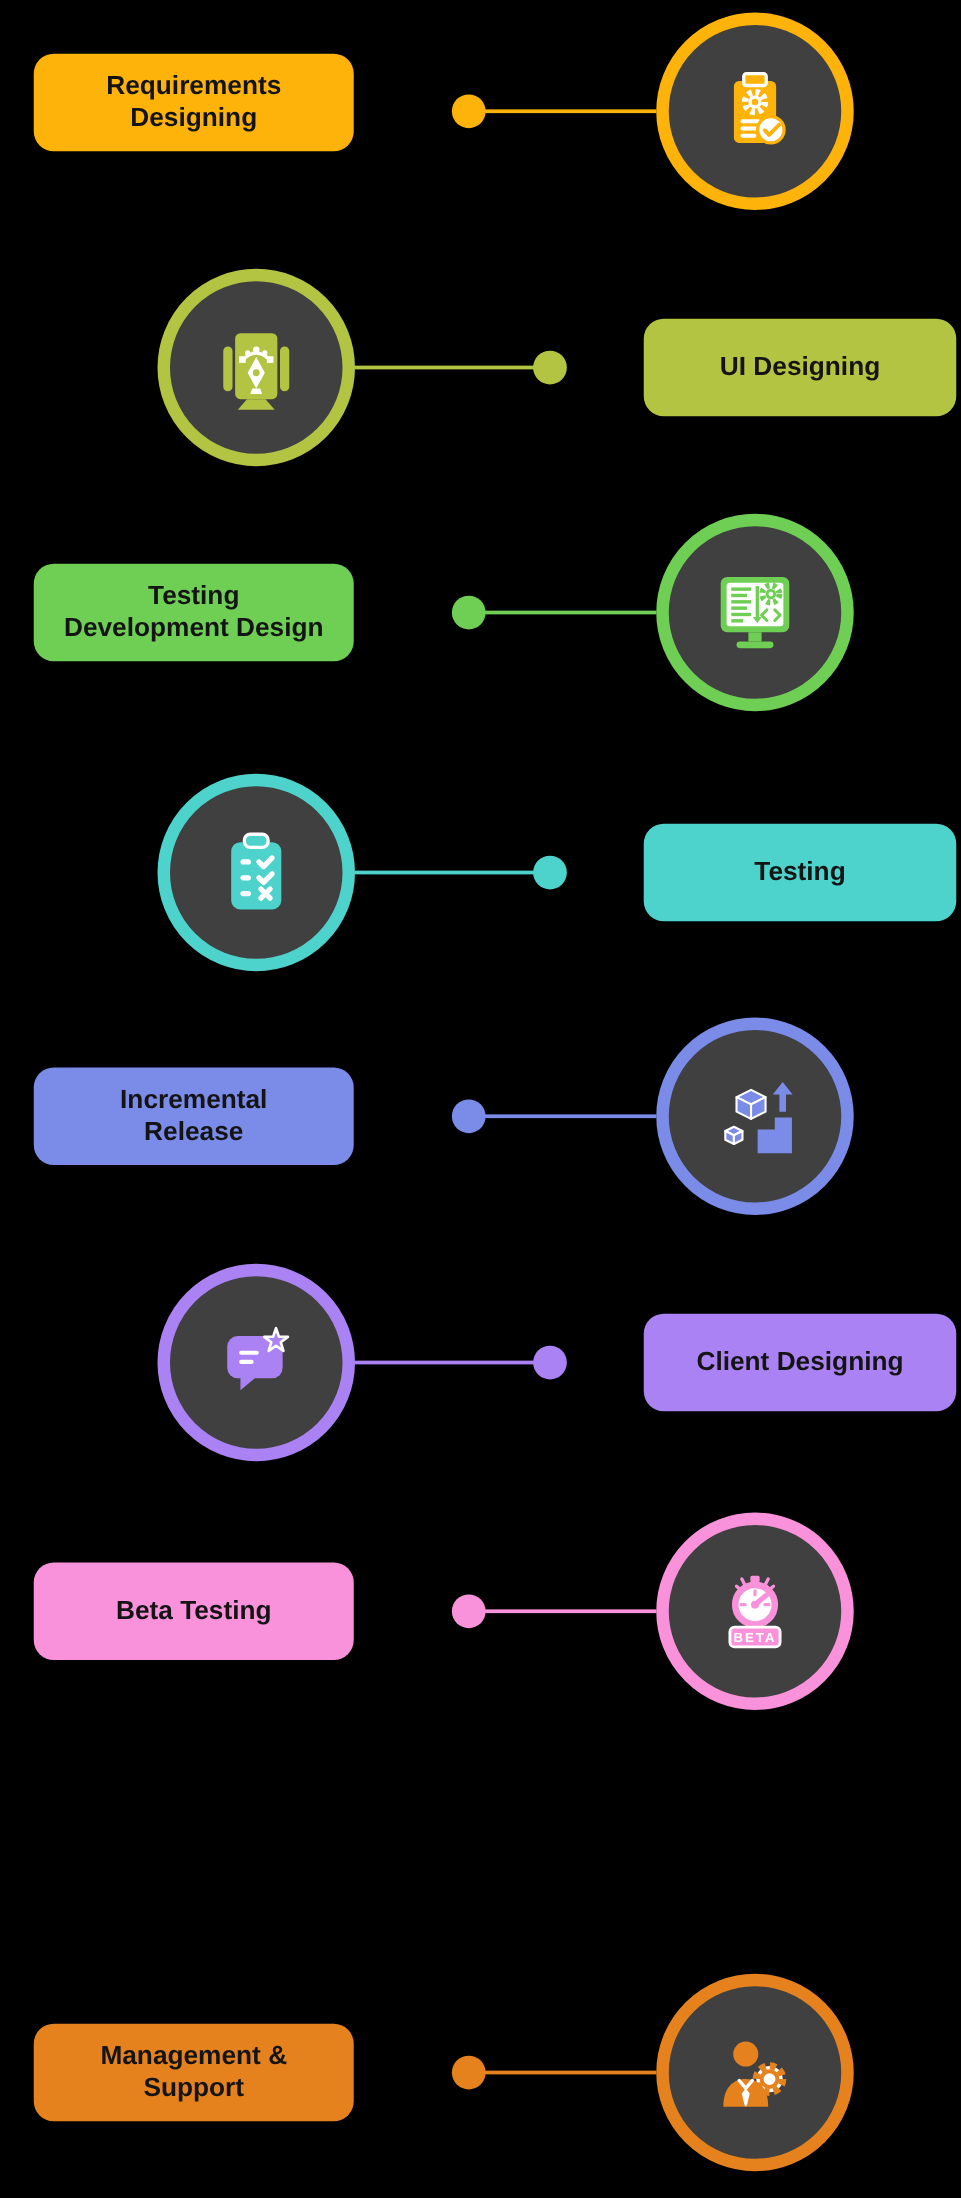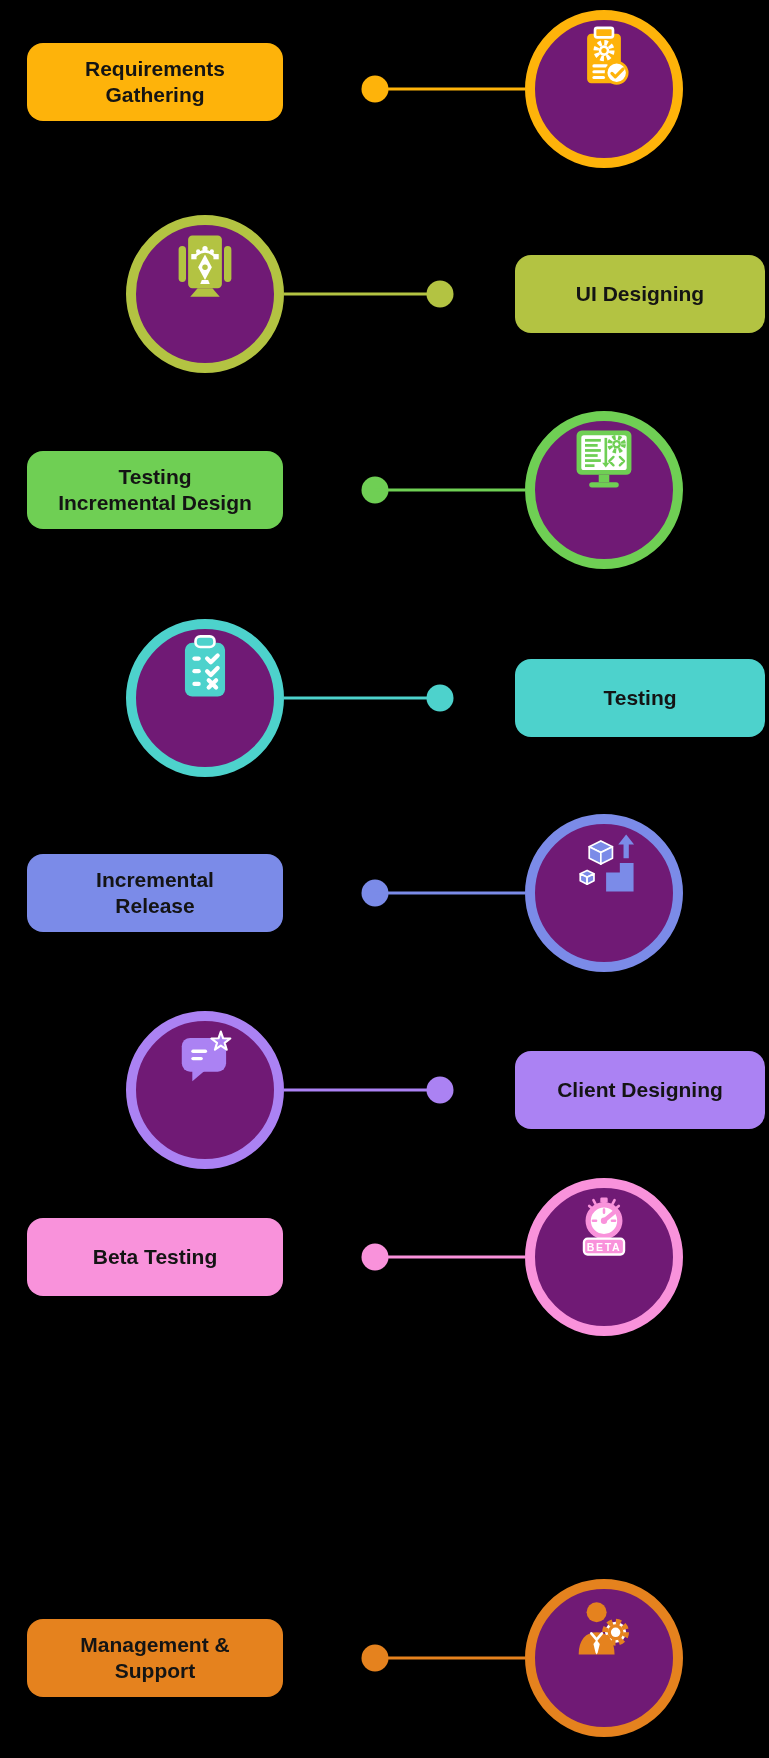--- a/index.html
+++ b/index.html
@@ -3,21 +3,21 @@
 <meta charset="utf-8">
 <style>
   html,body { margin:0; padding:0; background:#000; }
   .canvas {
     position:relative; width:769px; height:1758px;
     background:#000; overflow:hidden;
     font-family:"Liberation Sans", sans-serif;
   }
   .row { position:absolute; left:0; width:769px; height:194px; }
   .r1{top:-8px} .r2{top:197px} .r3{top:393px} .r4{top:601px} .r5{top:796px}
-  .r6{top:993px} .r7{top:1160px} .r8{top:1375px} .r9{top:1561px}
+  .r6{top:993px} .r7{top:1192px} .r8{top:1375px} .r9{top:1561px}
 
   .label-box {
     position:absolute; top:50%; transform:translateY(-50%);
     height:78px; background:var(--accent); border-radius:16px;
     display:flex; flex-direction:column; justify-content:center; align-items:center;
     padding:0 8px; box-sizing:border-box;
   }
   .row.label-left  .label-box { left:27px;  width:256px; }
   .row.label-right .label-box { left:515px; width:250px; }
   .r3 .label-box { left:-10px; width:293px; }
@@ -38,39 +38,39 @@
 
   .connector {
     position:absolute; top:50%; transform:translateY(-50%);
     height:3px; background:var(--accent);
   }
   .row.label-left  .connector { left:375px; width:150px; }
   .row.label-right .connector { left:284px; width:156px; }
 
   .icon-circle {
     position:absolute; top:50%; transform:translateY(-50%);
-    width:138px; height:138px; background:#701a75; color:var(--accent);
+    width:138px; height:138px; background:#404040; color:var(--accent);
     border:10px solid var(--accent); border-radius:50%;
-    display:flex; align-items:flex-start; justify-content:center;
+    display:flex; align-items:center; justify-content:center;
   }
   .row.label-left  .icon-circle { left:525px; }
   .row.label-right .icon-circle { left:126px; }
 
   .icon { width:76px; height:76px; display:block; }
   .icon text { font-family:"Liberation Sans", sans-serif; }
 </style>
 </head>
 <body>
 
 <div class="canvas">
 
   <div class="row r1 label-left" style="--accent: #FEB30A;">
     <div class="label-box">
       <div class="label-line">Requirements</div>
-      <div class="label-line">Gathering</div>
+      <div class="label-line">Designing</div>
     </div>
     <div class="dot"></div>
     <div class="connector"></div>
     <div class="icon-circle">
       <svg class="icon" viewBox="0 0 72 72">
         <rect x="20" y="13" width="32" height="47" rx="4" fill="currentColor"></rect>
         <rect x="27.5" y="7.5" width="17" height="9" rx="2" fill="currentColor" stroke="#fff" stroke-width="2.5"></rect>
         <circle cx="36" cy="29" r="7.5" fill="none" stroke="#fff" stroke-width="5" stroke-dasharray="3.2 2.7"></circle>
         <circle cx="36" cy="29" r="5" fill="#fff"></circle>
         <circle cx="36" cy="29" r="2.5" fill="currentColor"></circle>
@@ -105,21 +105,21 @@
     <div class="dot"></div>
     <div class="label-box">
       <div class="label-line">UI Designing</div>
 
     </div>
   </div>
 
   <div class="row r3 label-left" style="--accent: #6FCF54;">
     <div class="label-box">
       <div class="label-line">Testing</div>
-      <div class="label-line">Incremental Design</div>
+      <div class="label-line">Development Design</div>
     </div>
     <div class="dot"></div>
     <div class="connector"></div>
     <div class="icon-circle">
       <svg class="icon" viewBox="0 0 72 72">
         <rect x="10" y="9" width="52" height="42" rx="5" fill="currentColor"></rect>
         <rect x="14.5" y="13.5" width="43" height="33" rx="2.5" fill="#fff"></rect>
         <rect x="18" y="17" width="15" height="2.6" fill="currentColor"></rect>
         <rect x="18" y="21.8" width="12" height="2.6" fill="currentColor"></rect>
         <rect x="18" y="26.6" width="15" height="2.6" fill="currentColor"></rect>

